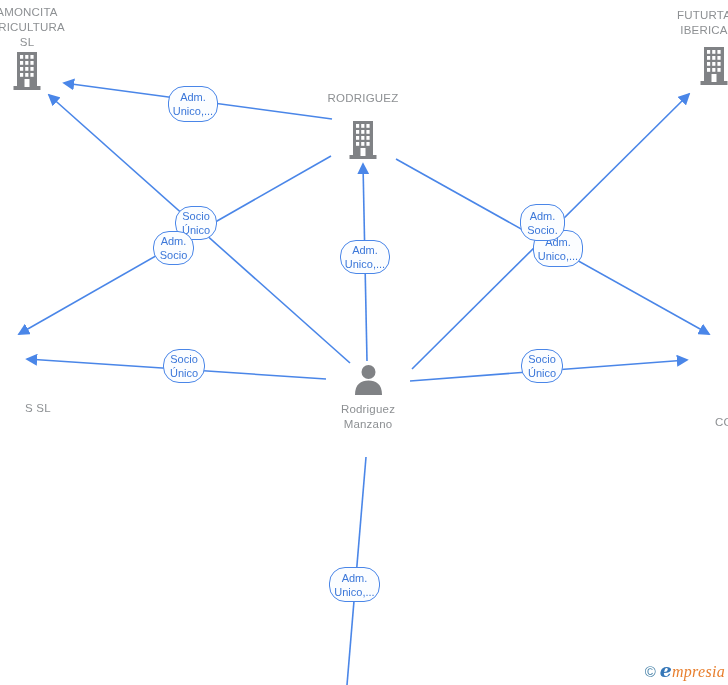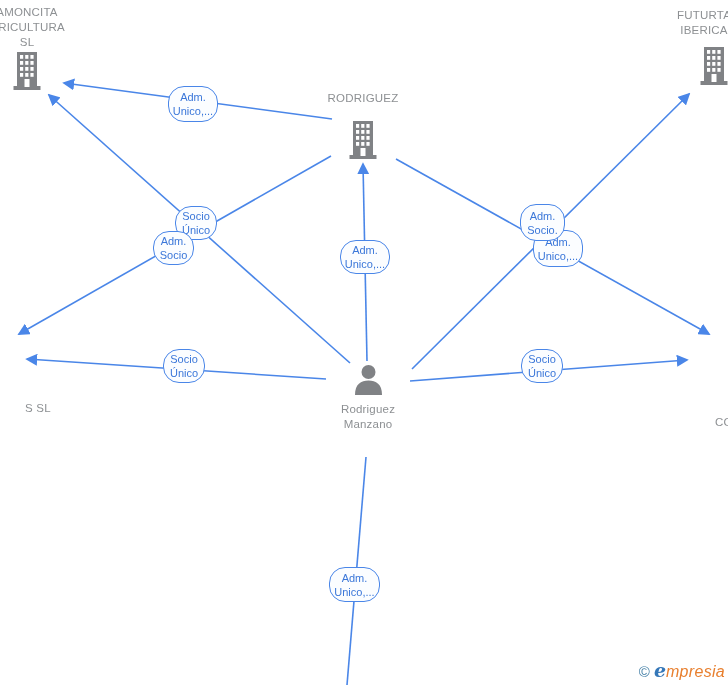--- a/index.html
+++ b/index.html
@@ -52,21 +52,21 @@
     overflow:hidden;
   }
   .logo{
     position:absolute;
     right:3px;bottom:4px;
     display:flex;align-items:baseline;
     cursor:pointer;
   }
   .logo .cp{color:#4681a8;font-size:15px;margin-right:4px;}
   .logo .le{color:#3577b8;font-family:"DejaVu Serif",serif;font-style:italic;font-weight:bold;font-size:19px;}
-  .logo .lr{color:#e87f2e;font-family:Liberation Sans, sans-serif;font-style:italic;font-size:16px;letter-spacing:.3px;margin-top:32px;}
+  .logo .lr{color:#e87f2e;font-family:Liberation Serif, serif;font-style:italic;font-size:16px;letter-spacing:.3px;margin-top:32px;}
 </style>
 </head>
 <body>
 
 <div id="canvas">
     <svg width="728" height="685" id="edge-layer">
       <defs>
         <marker id="arr" viewBox="0 0 10 10" refX="8.5" refY="5" markerWidth="7.5" markerHeight="7.5" orient="auto">
           <path d="M0,0 L10,5 L0,10 z" fill="#4a86e8"></path>
         </marker>

